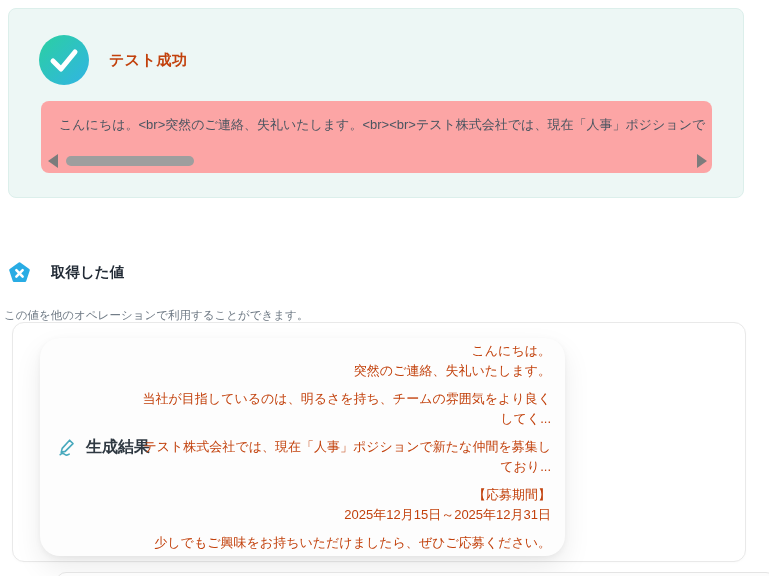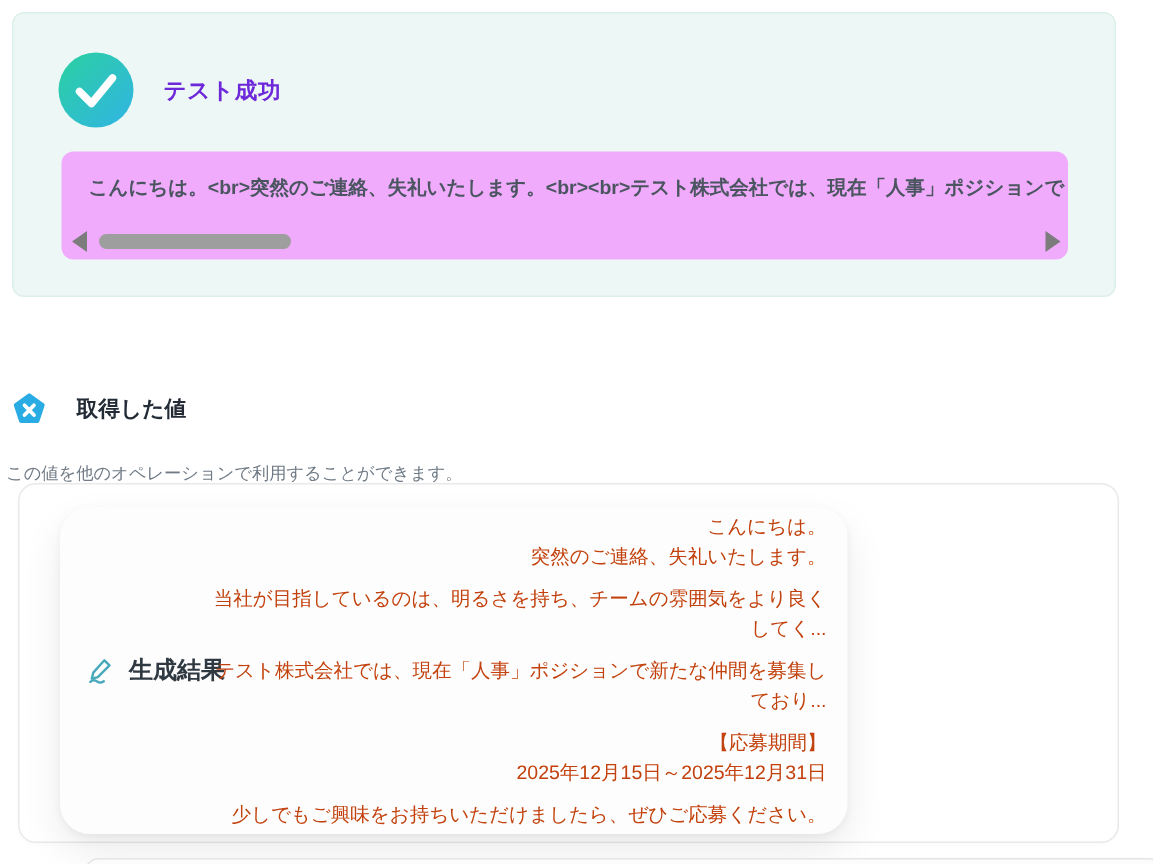--- a/index.html
+++ b/index.html
@@ -32,32 +32,31 @@
   .check-circle {
     width: 50px; height: 50px;
     border-radius: 50%;
     background: linear-gradient(135deg, #2bd0a1 0%, #31b4e4 100%);
     display: flex; align-items: center; justify-content: center;
     flex: none;
   }
   .success-title {
     font-size: 15px;
     font-weight: bold;
-    color: #6d28d9;
+    color: #c2410c;
     letter-spacing: 0.5px;
   }
   .preview-box {
     position: absolute;
     left: 32px; top: 92px;
     width: 671px; height: 72px;
-    background: #f0abfc;
+    background: #fca5a5;
     border-radius: 8px;
     box-sizing: border-box;
     overflow: hidden;
-    font-weight: bold;
   }
   .preview-text {
     padding: 15px 18px 0 18px;
     font-size: 13px;
     color: #4a5560;
     white-space: nowrap;
     overflow: hidden;
   }
   .hscrollbar {
     position: absolute;

